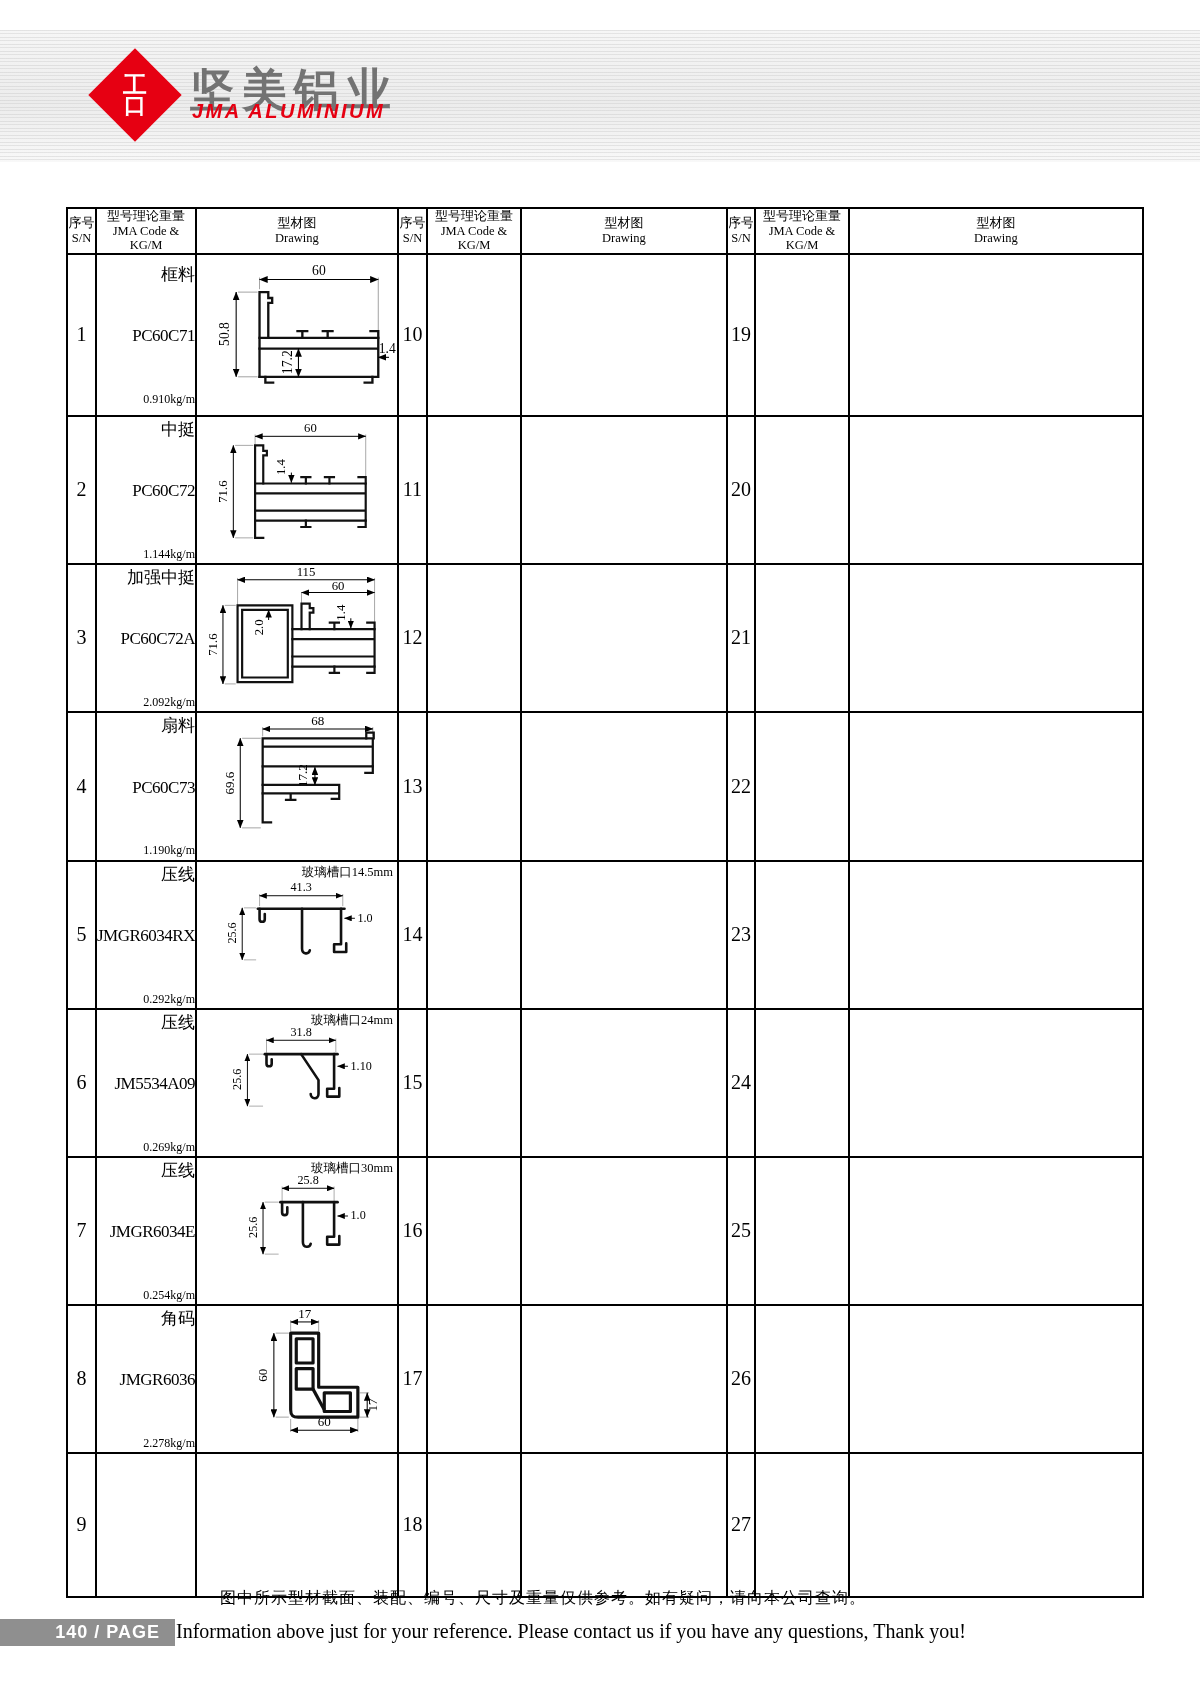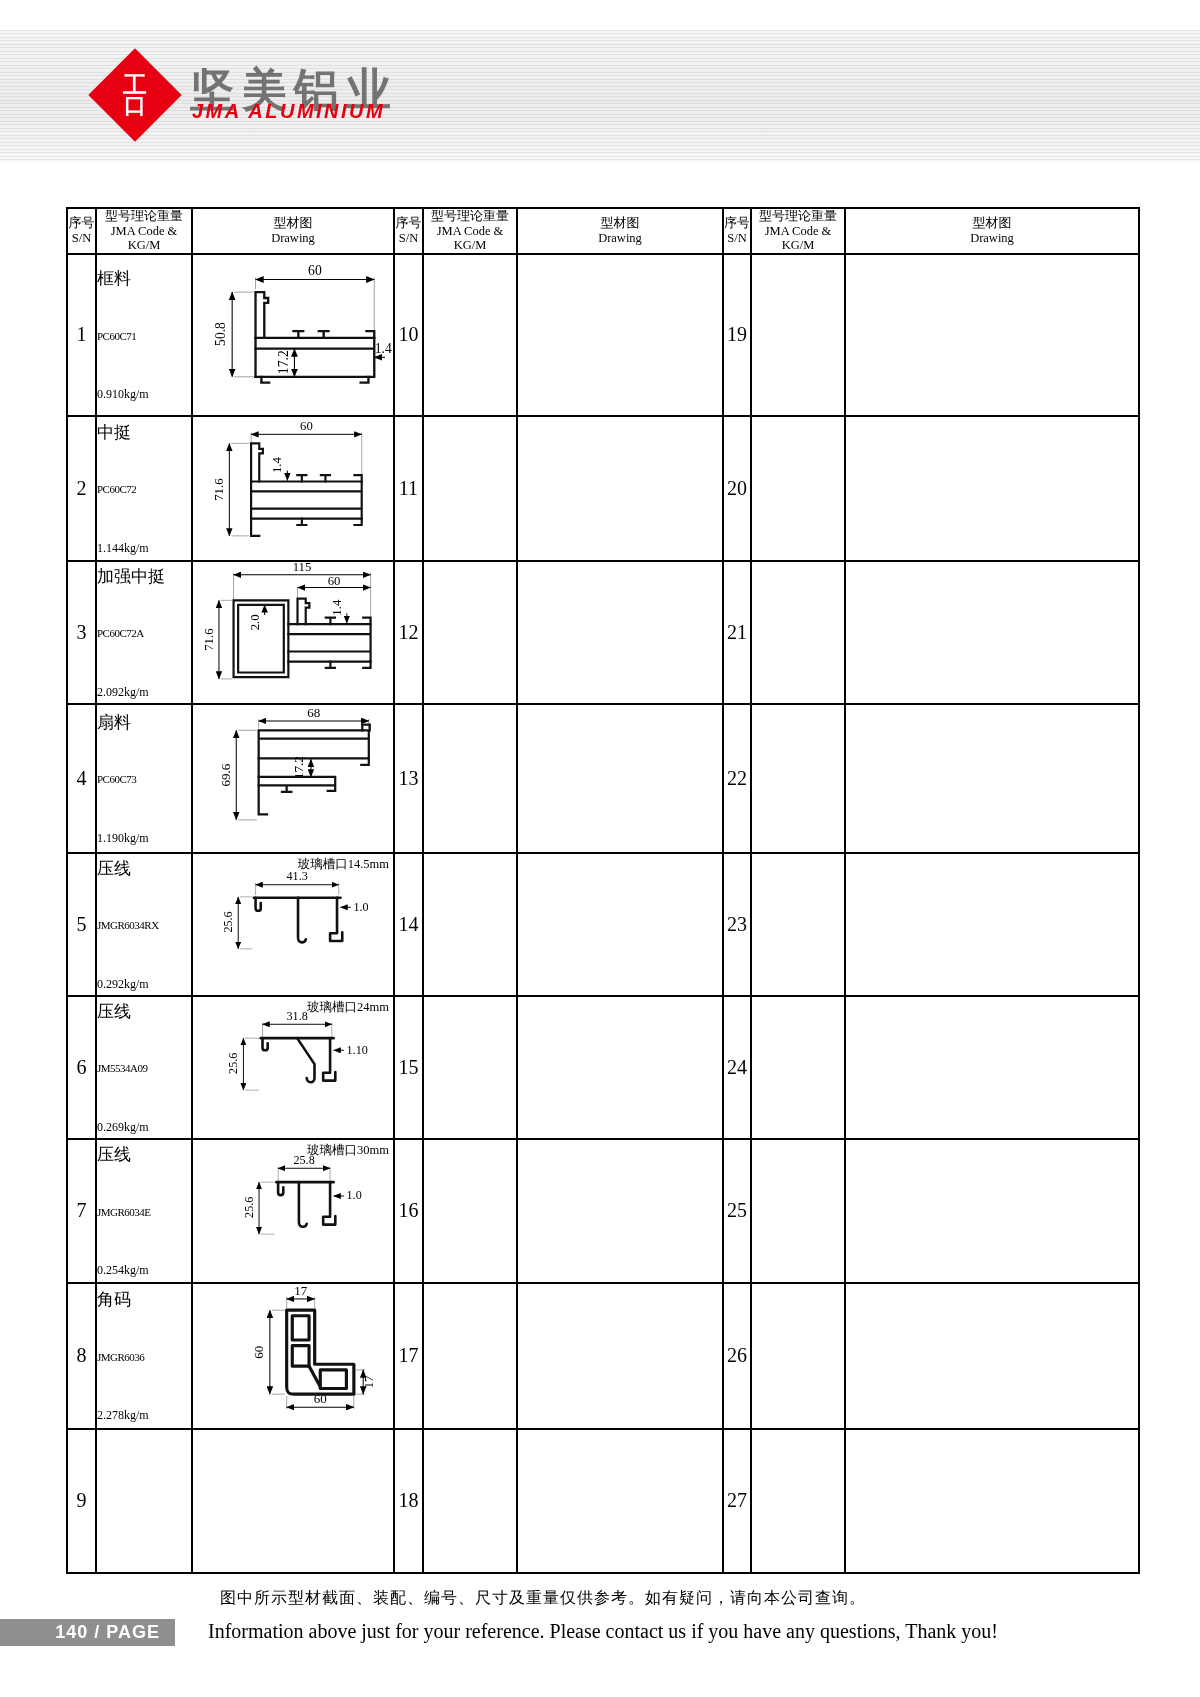--- a/index.html
+++ b/index.html
@@ -31,41 +31,41 @@
            padding-bottom:5px;}
   .title-cn{font-size:24px;font-weight:bold;letter-spacing:1px;}
   .title-en{font-size:20px;margin-top:2px;}
 
   
   table.cat{position:absolute;left:66px;top:207px;border-collapse:collapse;table-layout:fixed;}
   table.cat td,table.cat th{border:2px solid #000;padding:0;vertical-align:middle;overflow:hidden;}
   th.h{font-weight:normal;text-align:center;line-height:1.15;font-size:13px;padding:2px 0;border-radius:10px;}
   th.h .en{font-size:12.5px;}
   td.sn{text-align:center;font-size:20px;}
-  td.code{text-align:left;line-height:1.5;}
+  td.code{text-align:right;line-height:1.5;}
   .pname{font-size:17px;}
-  .pcode{font-size:11px;letter-spacing:-0.5px;margin-top:36px;}
+  .pcode{font-size:17px;letter-spacing:-0.5px;margin-top:36px;}
   .pweight{font-size:12px;margin-top:41px;}
   td.draw{text-align:left;position:relative;}
   .cellnote{position:absolute;top:2px;right:4px;font-size:12.5px;white-space:nowrap;}
 
   
   .pf{fill:none;stroke:#111;stroke-width:2.4;stroke-linejoin:miter;stroke-linecap:square;}
   .pf3{fill:none;stroke:#111;stroke-width:3;stroke-linejoin:round;stroke-linecap:round;}
   .pfL{fill:none;stroke:#111;stroke-width:3.4;stroke-linejoin:round;}
   .dl{stroke:#000;stroke-width:1.1;fill:none;}
   .ex{stroke:#888;stroke-width:0.8;fill:none;}
   .dt{font-family:"Liberation Serif",serif;font-size:14px;fill:#000;}
 
   
   .foot-cn{position:absolute;left:176px;top:1588px;font-size:16px;letter-spacing:1px;margin-left:44px;}
   .badge{position:absolute;left:0;top:1619px;width:160px;height:27px;background:#8f8f8f;
          color:#fff;font-family:"Liberation Sans",sans-serif;font-weight:bold;font-size:18px;
          text-align:right;line-height:27px;padding-right:15px;letter-spacing:1px;}
-  .foot-en{position:absolute;left:176px;top:1620px;font-size:20px;padding-left:32px;}
+  .foot-en{position:absolute;left:176px;top:1620px;font-size:20px;}
 </style>
 </head>
 <body>
 
 <div id="page">
 
   <svg width="0" height="0" style="position:absolute">
     <defs>
       <marker id="ar" viewBox="0 0 8 6.4" refX="7.6" refY="3.2" markerWidth="8" markerHeight="6.4" orient="auto-start-reverse">
         <path d="M0,0 L8,3.2 L0,6.4 z" fill="#000"></path>

